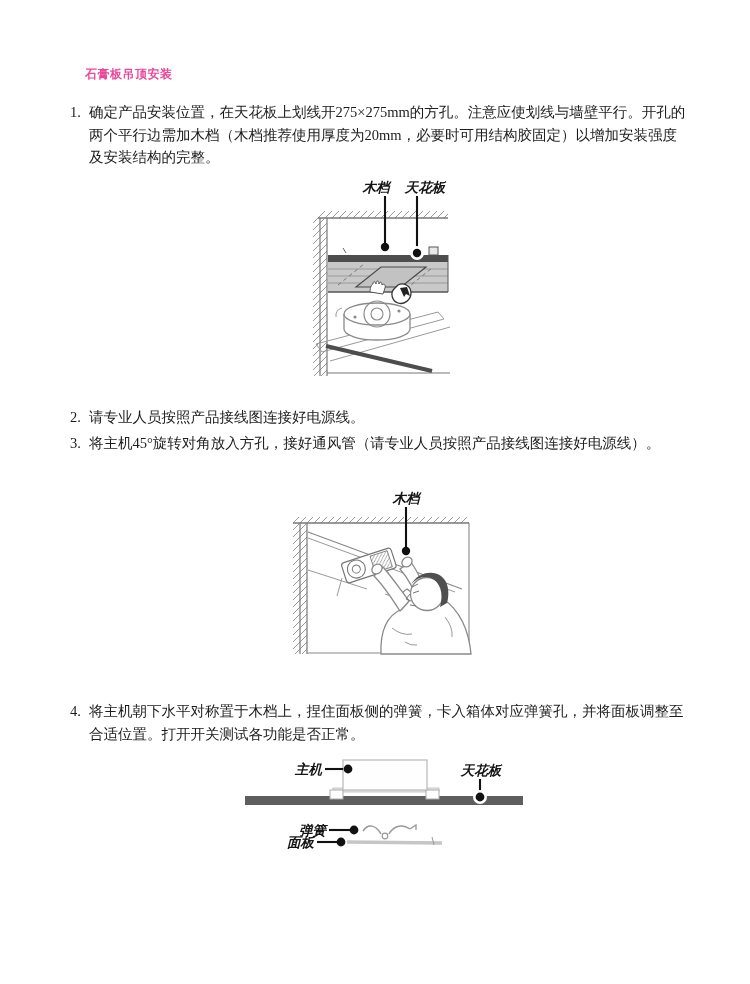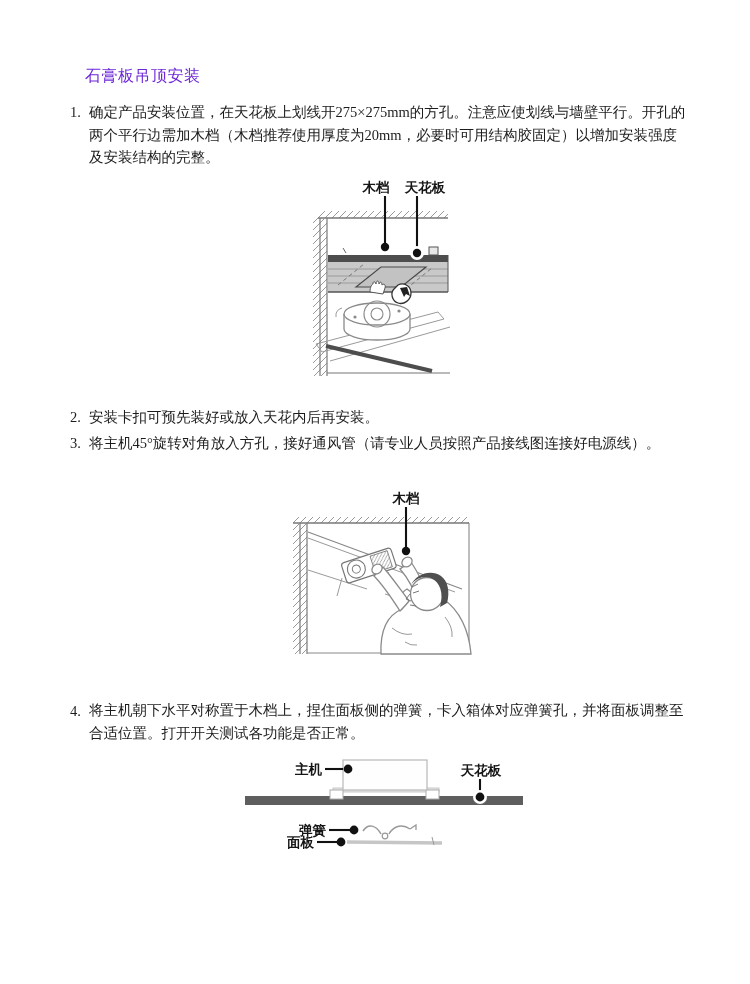--- a/index.html
+++ b/index.html
@@ -1,24 +1,24 @@
 <!DOCTYPE html>
 <html><head>
 <meta charset="utf-8">
 <style>
   html,body{margin:0;padding:0;background:#ffffff;}
   .page{position:relative;width:750px;height:984px;background:#ffffff;overflow:hidden;
         font-family:"Liberation Serif",serif;color:#1c1c1c;}
   .title{position:absolute;left:85px;top:66px;font-family:"Liberation Sans",sans-serif;
-         font-weight:400;font-size:16px;letter-spacing:0.5px;color:#6d28d9;}
+         font-weight:700;font-size:12px;letter-spacing:0.5px;color:#ec4899;}
   .step{position:absolute;left:70px;width:628px;display:flex;
         font-size:14.5px;line-height:22.5px;}
   .step .num{flex:none;width:19px;}
   .step .txt{flex:1;max-width:601px;}
-  .fig{position:absolute;}
+  .fig{position:absolute;font-style:italic;}
   svg{display:block;}
   .fig-label{font-family:"Liberation Sans",sans-serif;font-weight:700;font-size:13.5px;fill:#151515;}
   .leader{stroke:#111;stroke-width:2.1;}
   .dot{fill:#111;}
   .outline{stroke:#8a8a8a;fill:#ffffff;stroke-width:1.3;}
   .thin{stroke:#9a9a9a;stroke-width:1;fill:none;}
 </style>
 </head>
 <body>
 
@@ -90,21 +90,21 @@
       <line x1="105" y1="24" x2="105" y2="73" class="leader"></line>
       <circle cx="105" cy="75" r="4.2" class="dot"></circle>
       <line x1="137" y1="24" x2="137" y2="78" class="leader"></line>
       <circle cx="137" cy="81" r="7" fill="#fff"></circle>
       <circle cx="137" cy="81" r="4.2" class="dot"></circle>
     </svg>
   </div>
 
   <div class="step" style="top:406px;">
     <span class="num">2.</span>
-    <span class="txt">安装卡扣可预先装好或放入天花内后再安装。</span>
+    <span class="txt">请专业人员按照产品接线图连接好电源线。</span>
   </div>
   <div class="step" style="top:432px;">
     <span class="num">3.</span>
     <span class="txt">将主机45°旋转对角放入方孔，接好通风管（请专业人员按照产品接线图连接好电源线）。</span>
   </div>
 
   <div class="fig" style="left:285px;top:482px;">
     <svg width="200" height="180" viewBox="0 0 200 180">
       <defs>
         <pattern id="hatchB" patternUnits="userSpaceOnUse" width="7" height="7">
@@ -154,21 +154,21 @@
       </g>
 
       <text x="121" y="21" text-anchor="middle" class="fig-label">木档</text>
       <line x1="121" y1="25" x2="121" y2="66" class="leader"></line>
       <circle cx="121" cy="69" r="4.2" class="dot"></circle>
     </svg>
   </div>
 
   <div class="step" style="top:700px;">
     <span class="num">4.</span>
-    <span class="txt" style="max-width:598px;font-family:Liberation Mono, monospace;">将主机朝下水平对称置于木档上，捏住面板侧的弹簧，卡入箱体对应弹簧孔，并将面板调整至合适位置。打开开关测试各功能是否正常。</span>
+    <span class="txt" style="max-width:598px;">将主机朝下水平对称置于木档上，捏住面板侧的弹簧，卡入箱体对应弹簧孔，并将面板调整至合适位置。打开开关测试各功能是否正常。</span>
   </div>
 
   <div class="fig" style="left:230px;top:741px;">
     <svg width="320" height="118" viewBox="0 0 320 118">
       <rect x="15" y="55" width="278" height="9" fill="#5e5e5e"></rect>
       <g>
         <rect x="103" y="47" width="106" height="4" fill="#e6e6e6" stroke="#bdbdbd" stroke-width="0.8"></rect>
         <rect x="100" y="49" width="13" height="9" fill="#fff" stroke="#ababab" stroke-width="1"></rect>
         <rect x="196" y="49" width="13" height="9" fill="#fff" stroke="#ababab" stroke-width="1"></rect>
         <rect x="113" y="19" width="84" height="30" fill="#fefefe" stroke="#b8b8b8" stroke-width="1.2"></rect>

